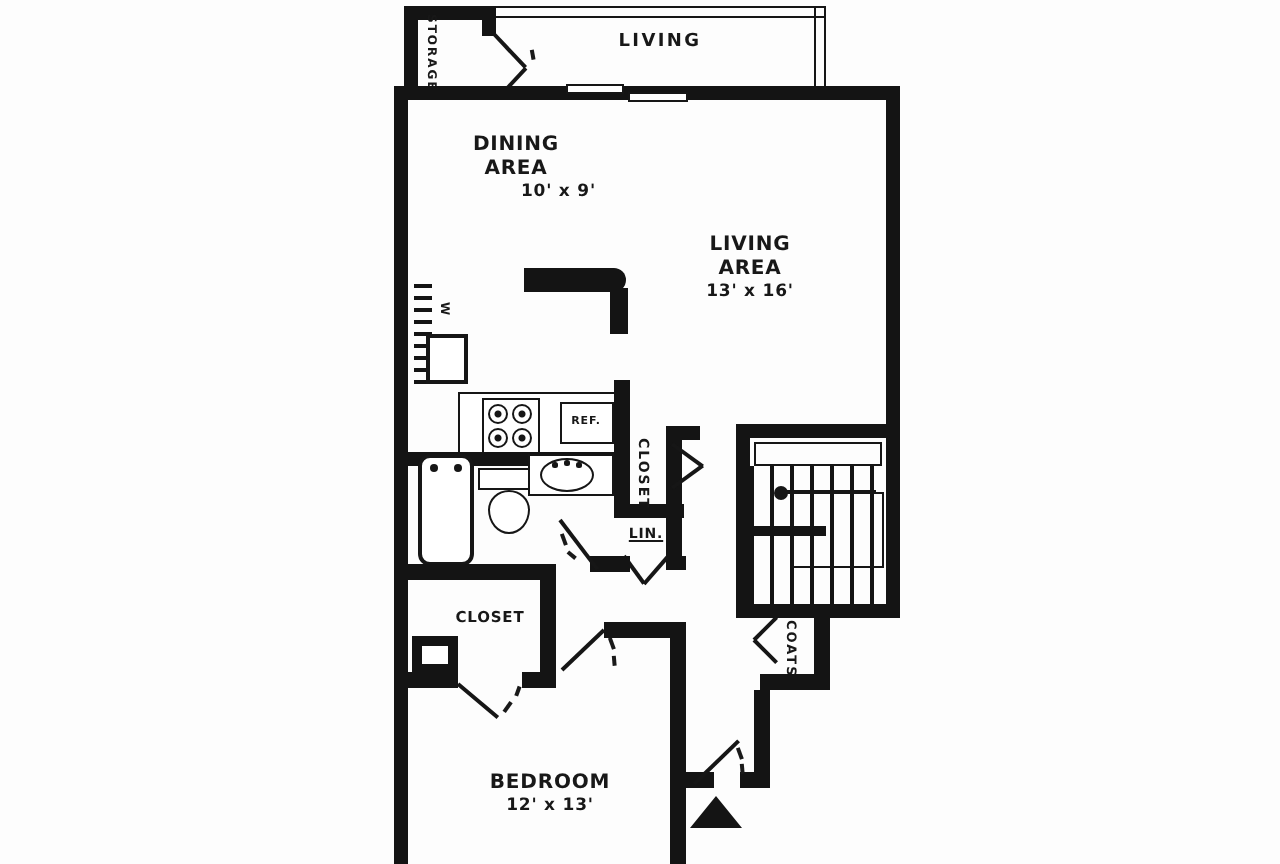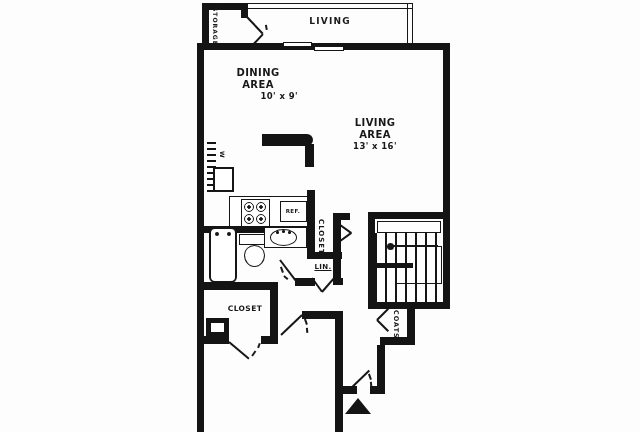--- a/index.html
+++ b/index.html
@@ -122,20 +122,24 @@
   <div class="ln" style="left:229px;top:341px;width:26px;transform:rotate(40deg);"></div>
   <div class="dash" style="left:252px;top:355px;width:6px;transform:rotate(-55deg);"></div>
   <div class="dash" style="left:258px;top:347px;width:5px;transform:rotate(-70deg);"></div>
 
   <div class="wall" style="left:302px;top:311px;width:41px;height:8px;"></div>
   <div class="ln" style="left:281px;top:334px;width:29px;transform:rotate(-43.6deg);"></div>
   <div class="dash" style="left:305px;top:318px;width:6px;transform:rotate(70deg);"></div>
   <div class="dash" style="left:307px;top:327px;width:5px;transform:rotate(85deg);"></div>
   <div class="wall" style="left:335px;top:311px;width:8px;height:121px;"></div>
 
+  <div class="lbl" style="left:235px;top:386px;width:80px;font-size:10px;">
+    <div>BEDROOM</div>
+    <div style="font-size:8.5px;">12' x 13'</div>
+  </div>
 
   <div class="wall" style="left:368px;top:212px;width:7px;height:97px;"></div>
   <div class="wall" style="left:368px;top:212px;width:82px;height:7px;"></div>
   <div class="wall" style="left:368px;top:302px;width:82px;height:7px;"></div>
   <div class="outline" style="left:377px;top:221px;width:64px;height:12px;"></div>
   <div class="treads" style="left:375px;top:233px;width:68px;height:69px;"></div>
   <div class="outline" style="left:396px;top:246px;width:46px;height:38px;"></div>
   <div class="wall" style="left:375px;top:263px;width:38px;height:5px;"></div>
   <div class="dot" style="left:387px;top:243px;width:7px;height:7px;"></div>
   <div class="ln" style="left:393px;top:245px;width:45px;"></div>

